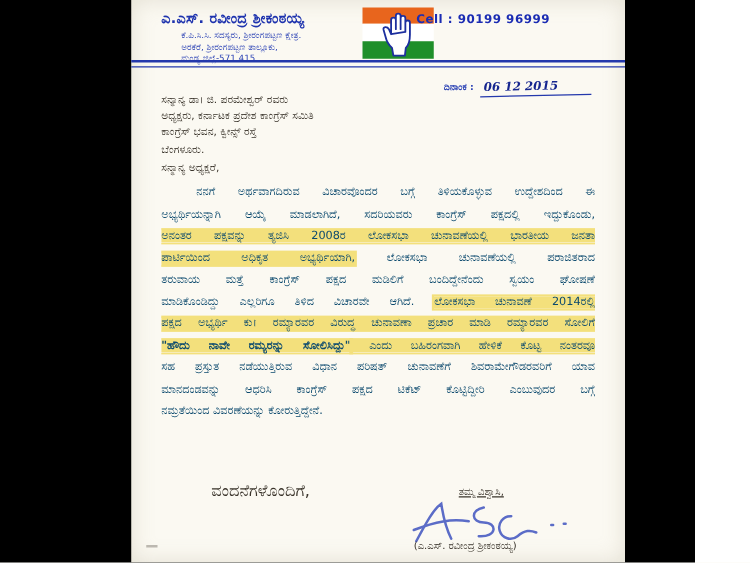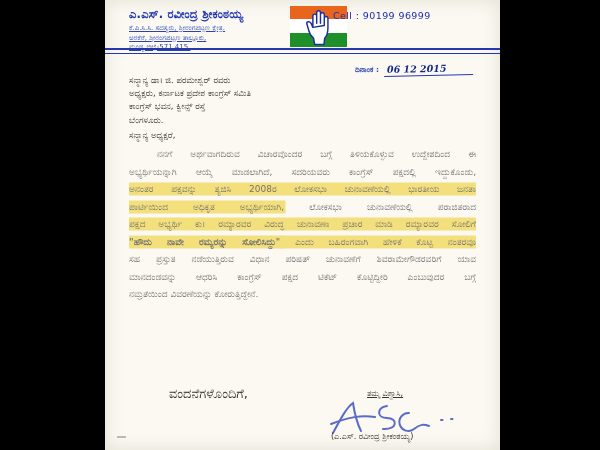--- a/index.html
+++ b/index.html
@@ -1,45 +1,45 @@
 <!DOCTYPE html>
 <html style="--hl: #f3e07c; --saffron: #e8651d; --green: #1f8f2a;"><head>
 <meta charset="utf-8">
 <style>
   html,body{margin:0;padding:0;}
-  .stage{position:relative;width:600px;height:450px;background:#000;overflow:hidden;
+  .stage{position:relative;width:556px;height:450px;background:#000;overflow:hidden;
          font-family:"DejaVu Sans",sans-serif;}
   .page{position:absolute;left:105px;top:0;width:395px;height:450px;
         background:#fbf9f2;box-shadow:inset 0 0 18px rgba(160,150,120,.25);}
   
   .lh-name{position:absolute;left:24px;top:7px;font-size:11.5px;font-weight:bold;
            color:#1e33ae;letter-spacing:.2px;white-space:nowrap;}
-  .lh-lines{position:absolute;left:24px;top:24px;font-size:7px;line-height:9.5px;
-            color:#2c43b5;white-space:nowrap;text-decoration:underline;}
+  .lh-lines{position:absolute;left:40px;top:24px;font-size:7px;line-height:9.5px;
+            color:#2c43b5;white-space:nowrap;}
   .flag{position:absolute;left:185px;top:6px;width:57px;height:41px;}
   .band{width:100%;}
   .band.saffron{height:13px;background:var(--saffron,#e8651d);}
   .band.white{height:14px;background:#ffffff;}
   .band.green{height:14px;background:var(--green,#1f8f2a);}
   .hand{position:absolute;left:14px;top:2px;}
-  .cell{position:absolute;left:228px;top:10px;font-size:9.5px;font-weight:normal;
+  .cell{position:absolute;left:228px;top:10px;font-size:9.5px;font-weight:bold;
         color:#1b2cb3;letter-spacing:.4px;white-space:nowrap;}
   .rule{position:absolute;left:0;top:48px;width:100%;height:3px;
         border-top:2.5px solid #2438ac;border-bottom:1px solid #2438ac;}
   
   .date{position:absolute;left:250px;top:57px;white-space:nowrap;}
   .date-label{font-size:7.5px;color:#2c43b5;font-weight:bold;}
   .date-value{display:inline-block;font-size:9.5px;font-weight:bold;font-style:italic;
               color:#16268f;border-bottom:1.5px solid #2438ac;padding:0 26px 1px 3px;
               transform:rotate(-1.2deg);font-family:"DejaVu Serif",serif;}
   
   .recipient{position:absolute;left:24px;top:74px;font-size:8.5px;line-height:13.2px;
              color:#3a342b;white-space:nowrap;}
   .salutation{position:absolute;left:24px;top:130px;font-size:8.5px;color:#3a342b;}
-  .bodytext{position:absolute;left:24px;top:146px;width:347px;color:#737373;}
+  .bodytext{position:absolute;left:24px;top:146px;width:347px;color:#0c4a6e;}
   .bodyline{height:17.5px;line-height:17.5px;font-size:9px;overflow:hidden;
             text-align:justify;text-align-last:justify;}
   .bodyline:first-child{text-indent:28px;}
   .bodyline.lastline{text-align-last:left;}
   .hl{background:var(--hl,#f3e07c);box-shadow:0 0 0 1.5px var(--hl,#f3e07c);}
   .bold{font-weight:bold;}
   
   .closing{position:absolute;left:64px;top:386px;font-size:13px;color:#3a342b;}
   .signoff-label{position:absolute;left:262px;top:389px;font-size:8px;color:#3a342b;text-decoration:underline;}
   .signature{position:absolute;left:224px;top:400px;}
@@ -91,20 +91,22 @@
       <div>ಬೆಂಗಳೂರು.</div>
     </div>
 
     <div class="salutation">ಸನ್ಮಾನ್ಯ ಅಧ್ಯಕ್ಷರೆ,</div>
 
     <div class="bodytext">
         <div class="bodyline"><span>ನನಗೆ ಅರ್ಥವಾಗದಿರುವ ವಿಚಾರವೊಂದರ ಬಗ್ಗೆ ತಿಳಿಯಕೊಳ್ಳುವ ಉದ್ದೇಶದಿಂದ ಈ</span></div>
         <div class="bodyline"><span>ಅಭ್ಯರ್ಥಿಯನ್ನಾಗಿ ಆಯ್ಕೆ ಮಾಡಲಾಗಿದೆ, ಸದರಿಯವರು ಕಾಂಗ್ರೆಸ್ ಪಕ್ಷದಲ್ಲಿ ಇದ್ದುಕೊಂಡು,</span></div>
         <div class="bodyline"><span class="hl">ಅನಂತರ ಪಕ್ಷವನ್ನು ತ್ಯಜಿಸಿ 2008ರ ಲೋಕಸಭಾ ಚುನಾವಣೆಯಲ್ಲಿ ಭಾರತೀಯ ಜನತಾ</span></div>
         <div class="bodyline"><span class="hl">ಪಾರ್ಟಿಯಿಂದ ಅಧಿಕೃತ ಅಭ್ಯರ್ಥಿಯಾಗಿ,</span><span> ಲೋಕಸಭಾ ಚುನಾವಣೆಯಲ್ಲಿ ಪರಾಜಿತರಾದ</span></div>
+        <div class="bodyline"><span>ತರುವಾಯ ಮತ್ತೆ ಕಾಂಗ್ರೆಸ್ ಪಕ್ಷದ ಮಡಿಲಿಗೆ ಬಂದಿದ್ದೇನೆಂದು ಸ್ವಯಂ ಘೋಷಣೆ</span></div>
+        <div class="bodyline"><span>ಮಾಡಿಕೊಂಡಿದ್ದು ಎಲ್ಲರಿಗೂ ತಿಳಿದ ವಿಚಾರವೇ ಆಗಿದೆ. </span><span class="hl">ಲೋಕಸಭಾ ಚುನಾವಣೆ 2014ರಲ್ಲಿ</span></div>
         <div class="bodyline"><span class="hl">ಪಕ್ಷದ ಅಭ್ಯರ್ಥಿ ಕು। ರಮ್ಯಾರವರ ವಿರುದ್ಧ ಚುನಾವಣಾ ಪ್ರಚಾರ ಮಾಡಿ ರಮ್ಯಾರವರ ಸೋಲಿಗೆ</span></div>
         <div class="bodyline"><span class="hl bold">"ಹೌದು ನಾವೇ ರಮ್ಯರನ್ನು ಸೋಲಿಸಿದ್ದು"</span><span class="hl"> ಎಂದು ಬಹಿರಂಗವಾಗಿ ಹೇಳಿಕೆ ಕೊಟ್ಟ ನಂತರವೂ</span></div>
         <div class="bodyline"><span>ಸಹ ಪ್ರಸ್ತುತ ನಡೆಯುತ್ತಿರುವ ವಿಧಾನ ಪರಿಷತ್ ಚುನಾವಣೆಗೆ ಶಿವರಾಮೇಗೌಡರವರಿಗೆ ಯಾವ</span></div>
         <div class="bodyline"><span>ಮಾನದಂಡವನ್ನು ಆಧರಿಸಿ ಕಾಂಗ್ರೆಸ್ ಪಕ್ಷದ ಟಿಕೆಟ್ ಕೊಟ್ಟಿದ್ದೀರಿ ಎಂಬುವುದರ ಬಗ್ಗೆ</span></div>
         <div class="bodyline lastline"><span>ನಮ್ರತೆಯಿಂದ ವಿವರಣೆಯನ್ನು ಕೋರುತ್ತಿದ್ದೇನೆ.</span></div>
       </div>
 
     <div class="closing">ವಂದನೆಗಳೊಂದಿಗೆ,</div>
 
     <div class="signoff-label">ತಮ್ಮ ವಿಶ್ವಾಸಿ,</div>

